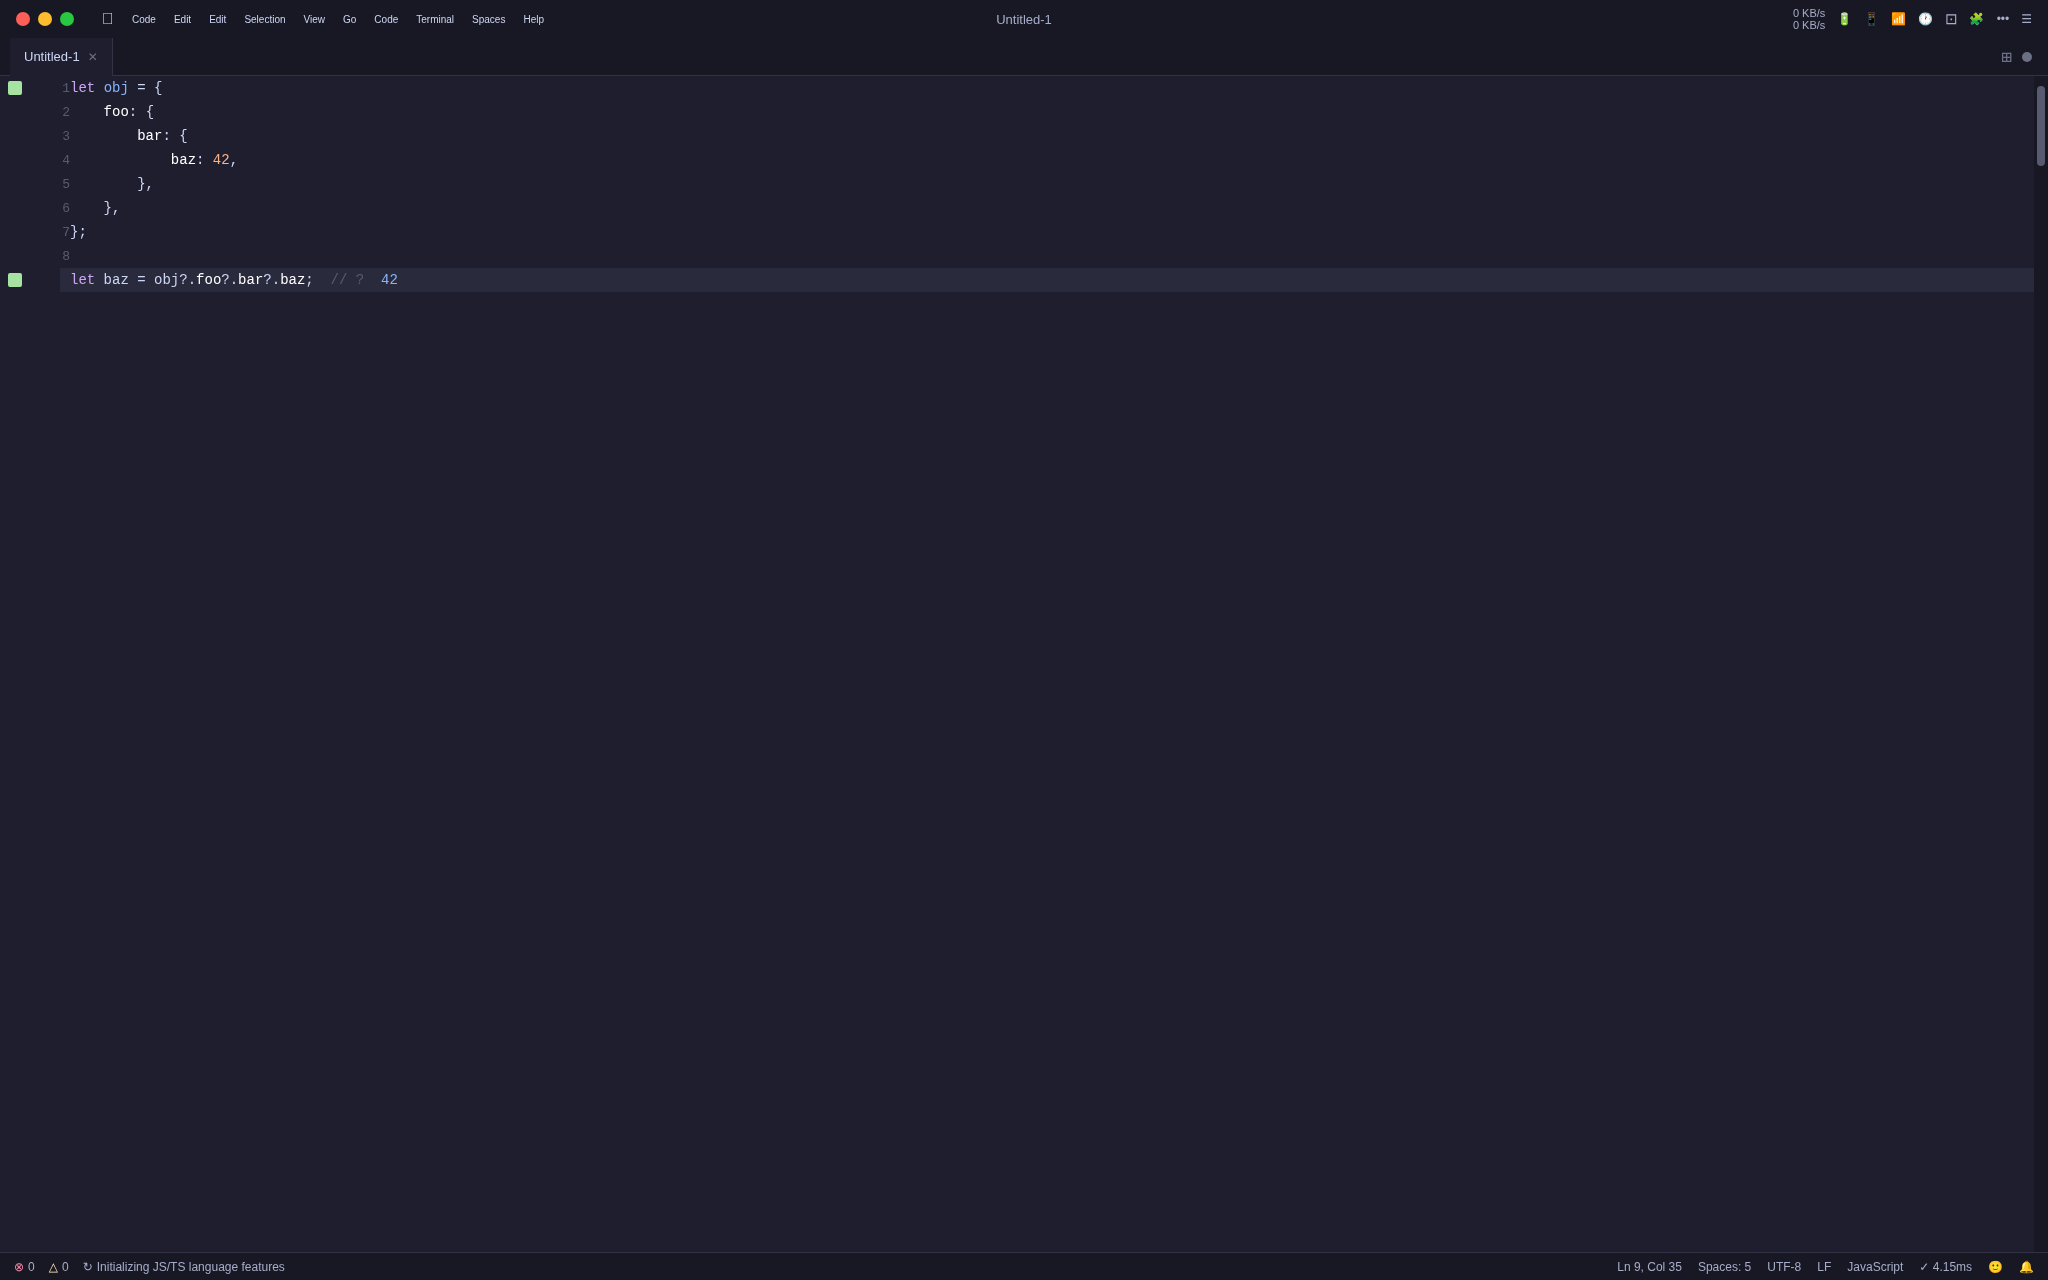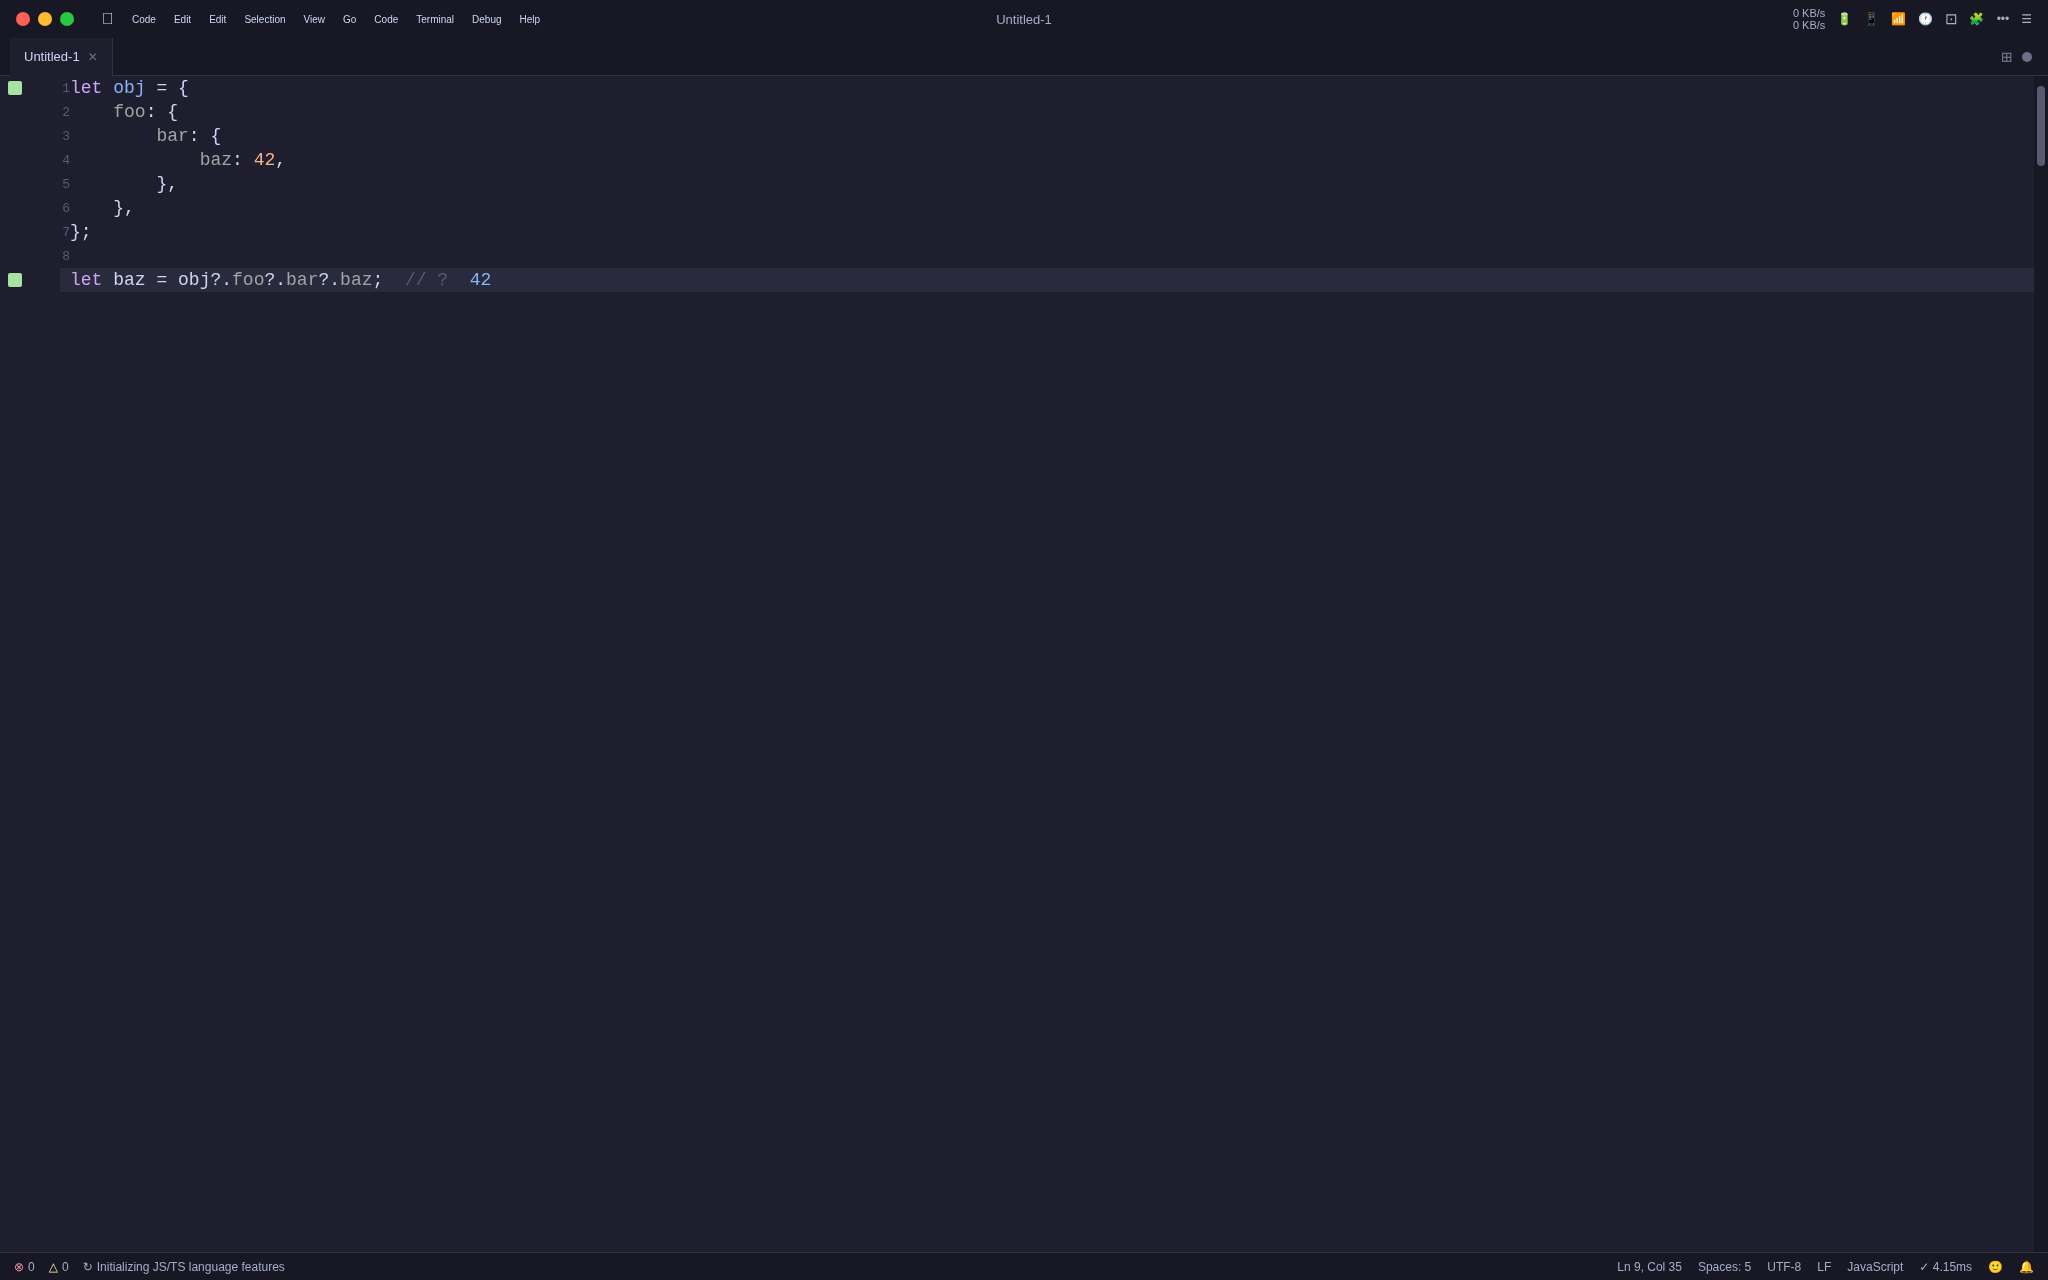--- a/index.html
+++ b/index.html
@@ -172,21 +172,21 @@
       display: flex;
       flex-direction: column;
     }
     .code-line {
       display: flex;
       align-items: center;
       height: 24px;
       min-height: 24px;
       padding-left: 10px;
       white-space: pre;
-      font-size: 18px;
+      font-size: 14px;
       line-height: 24px;
     }
     .code-line.active-line {
       background: #2a2a3d;
     }
 
     
     .scrollbar-area {
       width: 14px;
       background: #181825;
@@ -232,21 +232,21 @@
       display: flex;
       align-items: center;
       gap: 4px;
     }
     .error-icon { color: #f38ba8; }
     .warn-icon { color: #f9e2af; }
 
     
     .kw { color: #cba6f7; } 
     .var-name { color: #89b4fa; } 
-    .prop { color: #a3a3a3; } 
+    .prop { color: #ffffff; } 
     .num { color: #fab387; } 
     .punct { color: #cdd6f4; } 
     .op { color: #cdd6f4; } 
     .comment { color: #585b70; }
     .result-num { color: #89b4fa; }
   </style>
 </head>
 <body>
 
 <div class="titlebar">
@@ -259,21 +259,21 @@
     <div class="menu-items">
       <span class="menu-item apple"></span>
       <span class="menu-item">Code</span>
       <span class="menu-item">Edit</span>
       <span class="menu-item">Edit</span>
       <span class="menu-item">Selection</span>
       <span class="menu-item">View</span>
       <span class="menu-item">Go</span>
       <span class="menu-item">Code</span>
       <span class="menu-item">Terminal</span>
-      <span class="menu-item">Debug</span>
+      <span class="menu-item">Spaces</span>
       <span class="menu-item">Help</span>
     </div>
   </div>
   <div class="titlebar-center">Untitled-1</div>
   <div class="titlebar-right-icons">
     <span style="font-size:11px; color:#a6adc8;">0 KB/s<br>0 KB/s</span>
     <span>🔋</span>
     <span>📱</span>
     <span>📶</span>
     <span>🕐</span>

